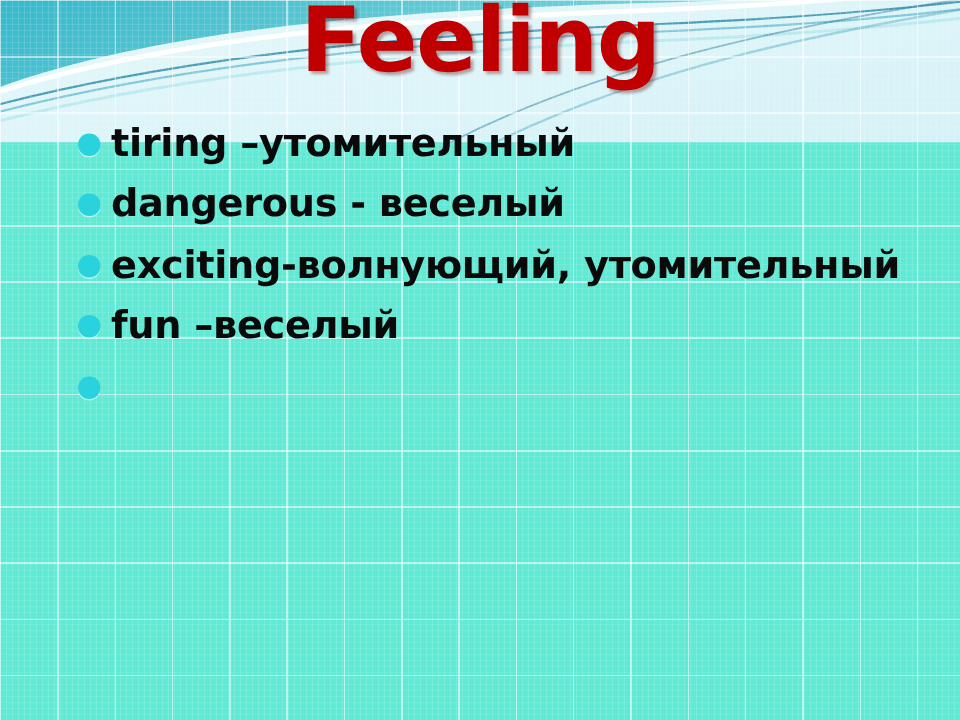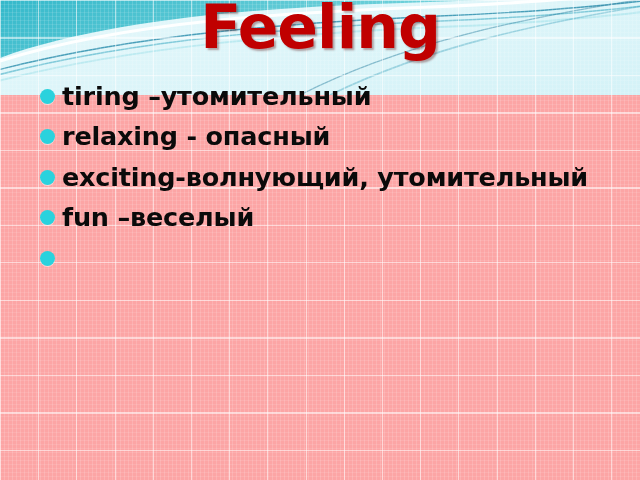--- a/index.html
+++ b/index.html
@@ -11,21 +11,21 @@
     width: 640px;
     height: 480px;
     overflow: hidden;
     font-family: "DejaVu Sans", "Liberation Sans", sans-serif;
   }
 
   .slide {
     position: relative;
     width: 640px;
     height: 480px;
-    background: #fca5a5;
+    background: #5eead4;
     overflow: hidden;
   }
 
   
   .grid-texture {
     position: absolute;
     inset: 0;
     background-image:
       repeating-linear-gradient(to right,
         rgba(255,255,255,0.55) 0px, rgba(255,255,255,0.55) 1px,
@@ -65,21 +65,21 @@
     font-size: 60px;
     line-height: 1.12;
     color: #c00000;
     letter-spacing: -1px;
     text-shadow: 2px 2px 2px rgba(90,20,20,0.38);
   }
 
   .content {
     position: absolute;
     top: 80px;
-    left: 0;
+    left: 12px;
     width: 621px;
     z-index: 4;
     padding: 0;
     margin: 0;
     list-style: none;
   }
 
   .item {
     position: relative;
     display: block;
@@ -140,21 +140,21 @@
 
   <div class="title">Feeling</div>
 
   <ul class="content">
     <li class="item">
       <span class="bullet"></span>
       <span class="label">tiring –утомительный</span>
     </li>
     <li class="item">
       <span class="bullet"></span>
-      <span class="label">relaxing - опасный</span>
+      <span class="label">dangerous - веселый</span>
     </li>
     <li class="item">
       <span class="bullet"></span>
       <span class="label">exciting-волнующий, утомительный</span>
     </li>
     <li class="item">
       <span class="bullet"></span>
       <span class="label">fun –веселый</span>
     </li>
     <li class="item">

